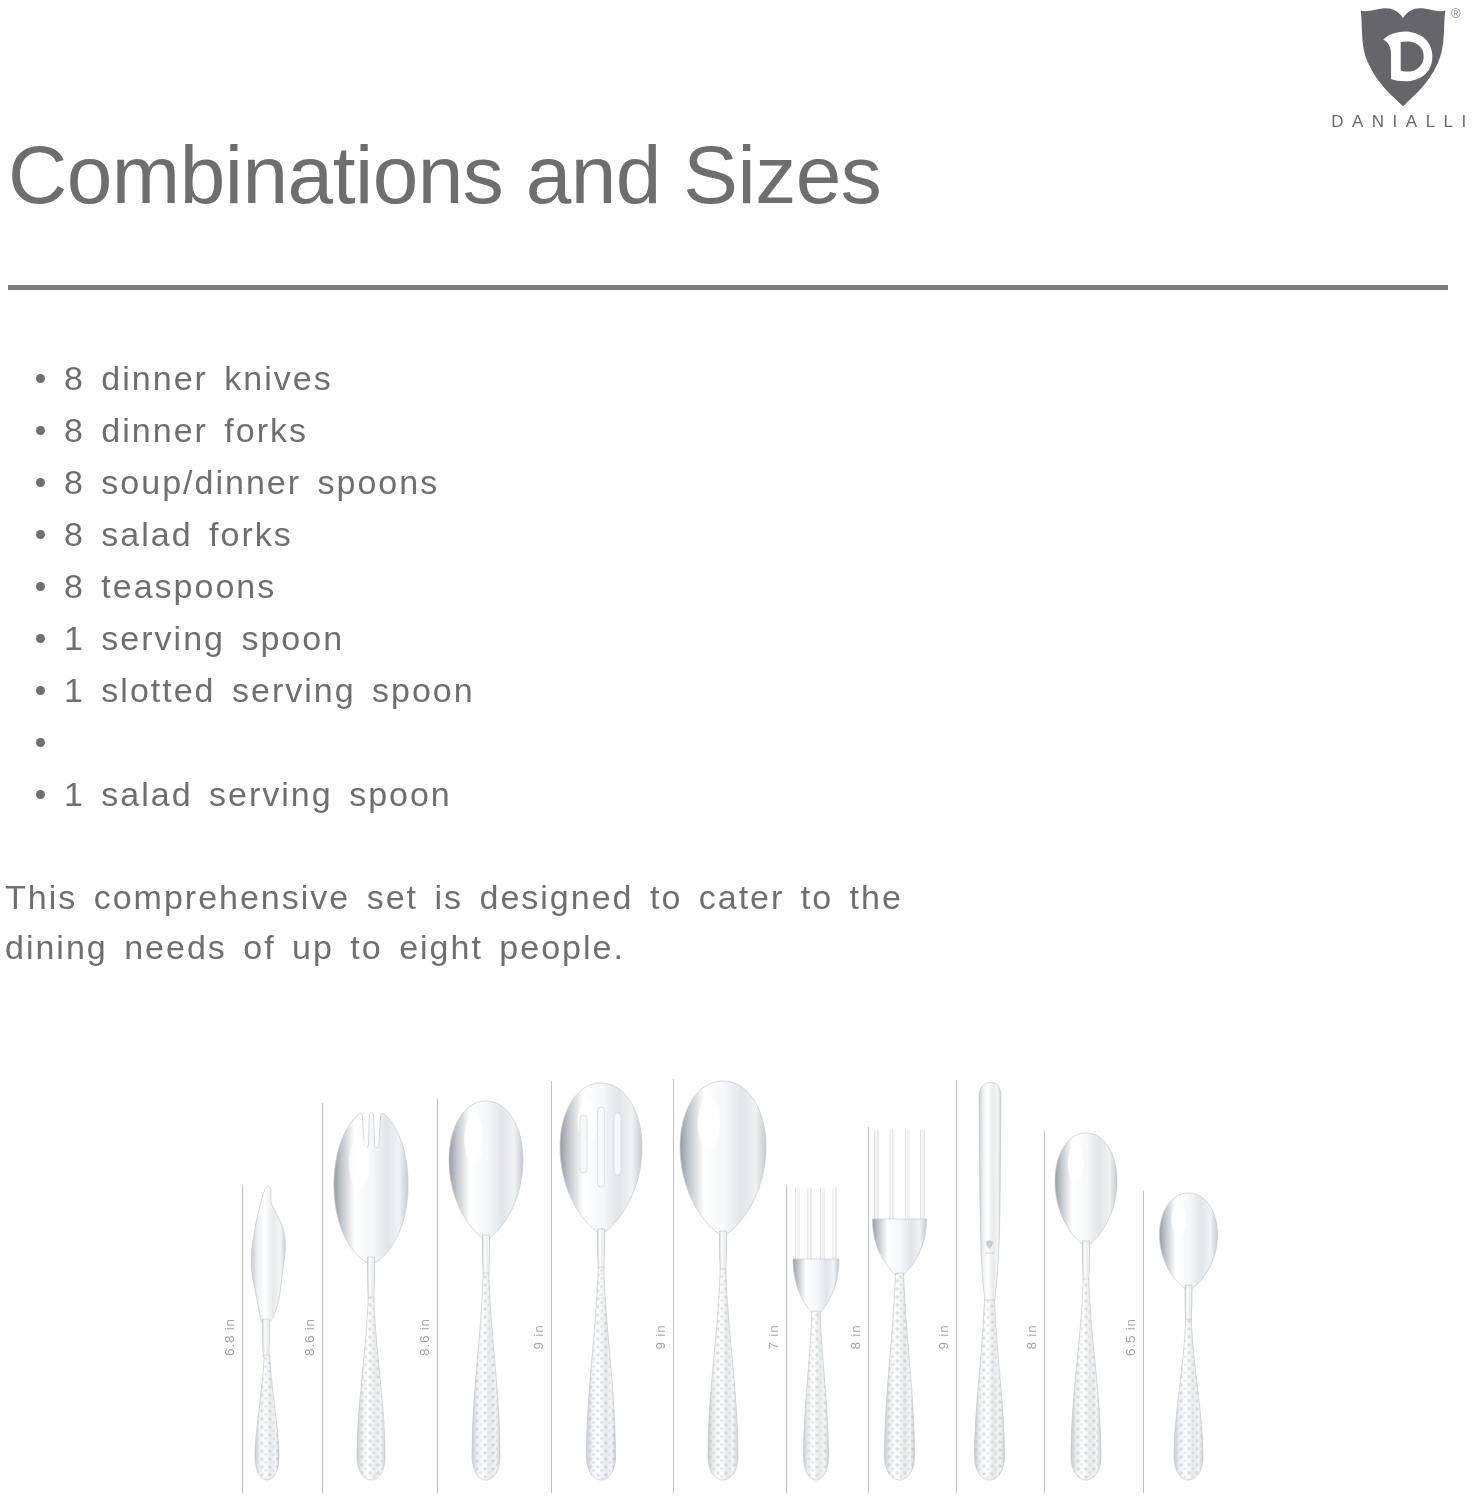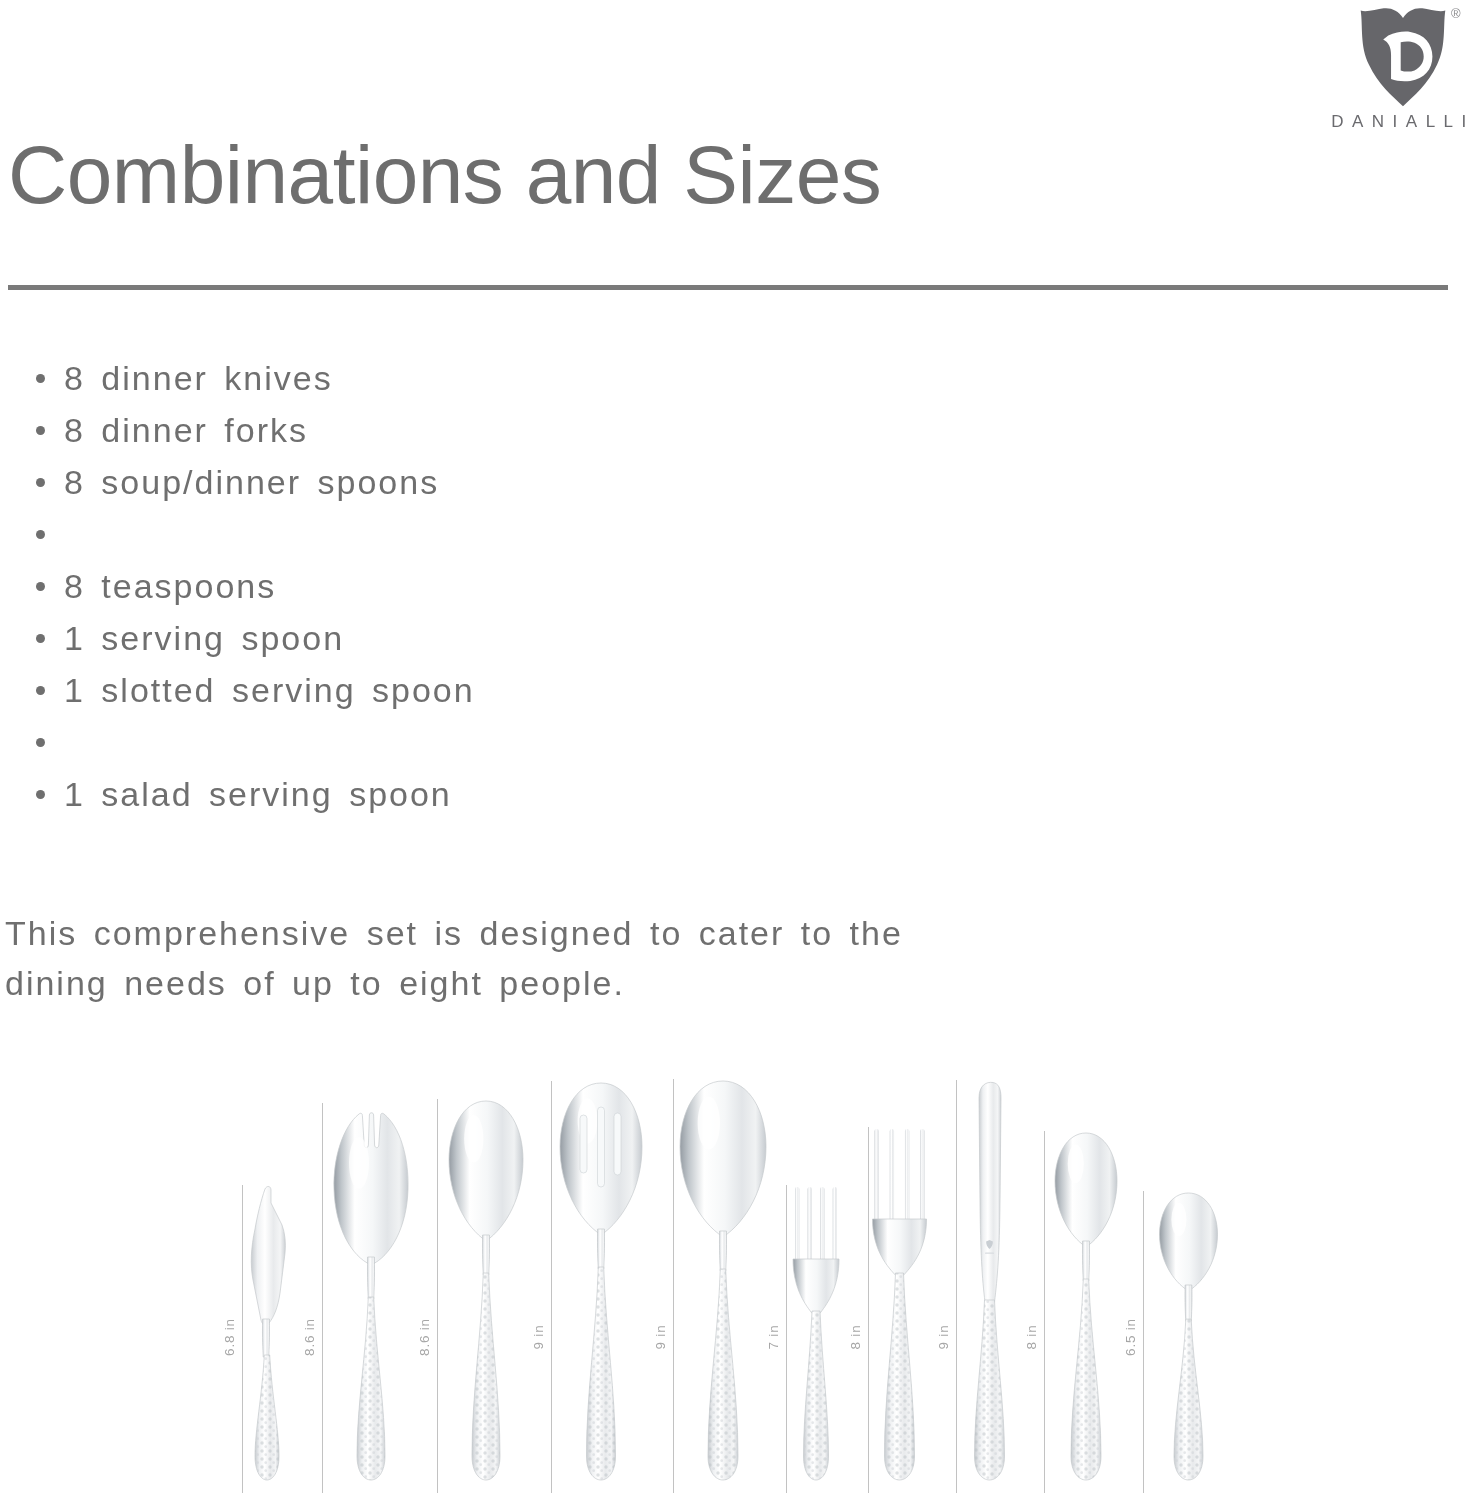--- a/index.html
+++ b/index.html
@@ -18,21 +18,21 @@
   .divider{position:absolute;left:8px;top:285px;width:1440px;height:5px;background:#7a7a7a;}
 
   
   .items-list{position:absolute;left:0;top:357px;margin:0;padding:0;list-style:none;}
   .items-list li{display:flex;align-items:center;height:42px;margin-bottom:10px;
                  font-size:34px;letter-spacing:2px;word-spacing:5px;color:#6f6f6f;text-align:right;}
   .bullet-dot{width:9px;height:9px;border-radius:50%;background:#6f6f6f;
               margin-left:36px;margin-right:19px;flex:0 0 auto;}
 
   
-  .desc{position:absolute;left:5px;top:908px;margin:0;font-size:34px;line-height:50px;
+  .desc{position:absolute;left:5px;top:872px;margin:0;font-size:34px;line-height:50px;
         letter-spacing:2px;word-spacing:5px;color:#6f6f6f;}
 
   
   .size-chart{position:absolute;left:0;top:0;width:1474px;height:1500px;pointer-events:none;}
   .measure-line{position:absolute;width:1px;background:#c2c2c2;}
   .measure-label{position:absolute;width:70px;height:18px;display:flex;align-items:center;
                  justify-content:center;transform:rotate(-90deg);
                  font-size:13.5px;letter-spacing:0.8px;color:#a6a6a6;white-space:nowrap;}
   .utensil{position:absolute;}
   .defs-holder{position:absolute;width:0;height:0;overflow:hidden;}
@@ -64,20 +64,21 @@
       <li>
         <span class="bullet-dot"></span>
         <span>8 dinner forks</span>
       </li>
       <li>
         <span class="bullet-dot"></span>
         <span>8 soup/dinner spoons</span>
       </li>
       <li>
         <span class="bullet-dot"></span>
+        <span>8 salad forks</span>
       </li>
       <li>
         <span class="bullet-dot"></span>
         <span>8 teaspoons</span>
       </li>
       <li>
         <span class="bullet-dot"></span>
         <span>1 serving spoon</span>
       </li>
       <li>

